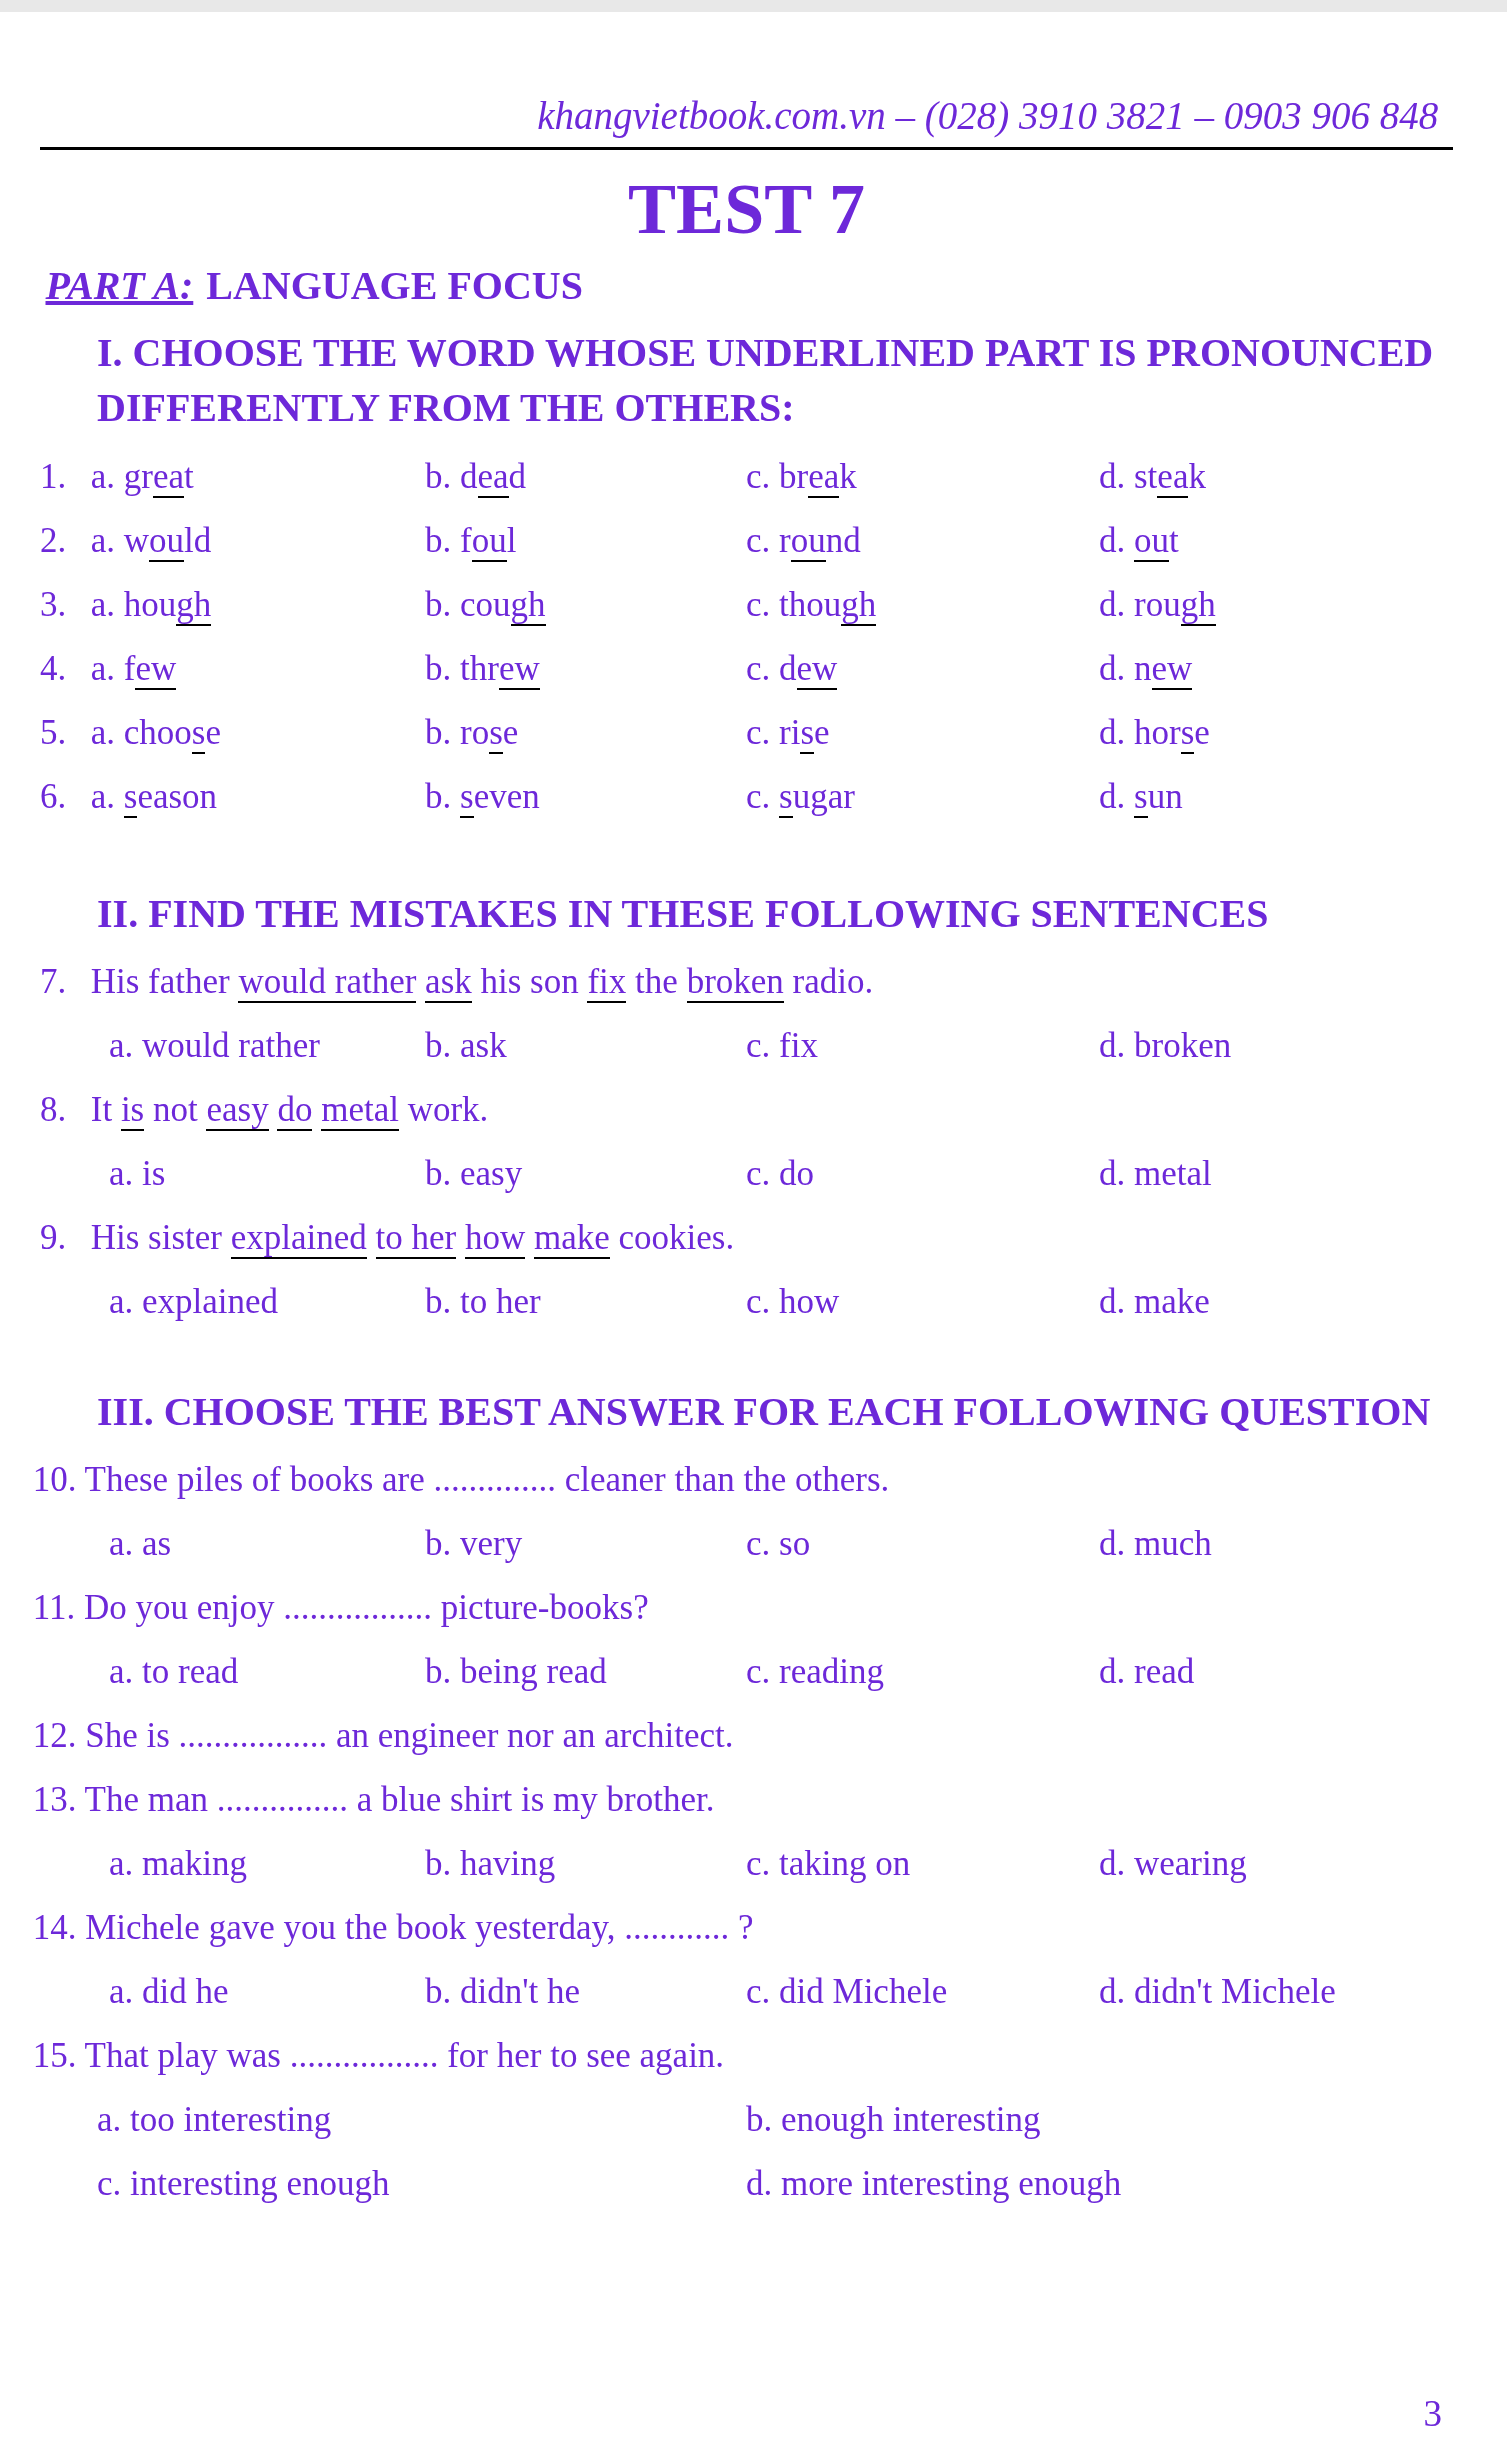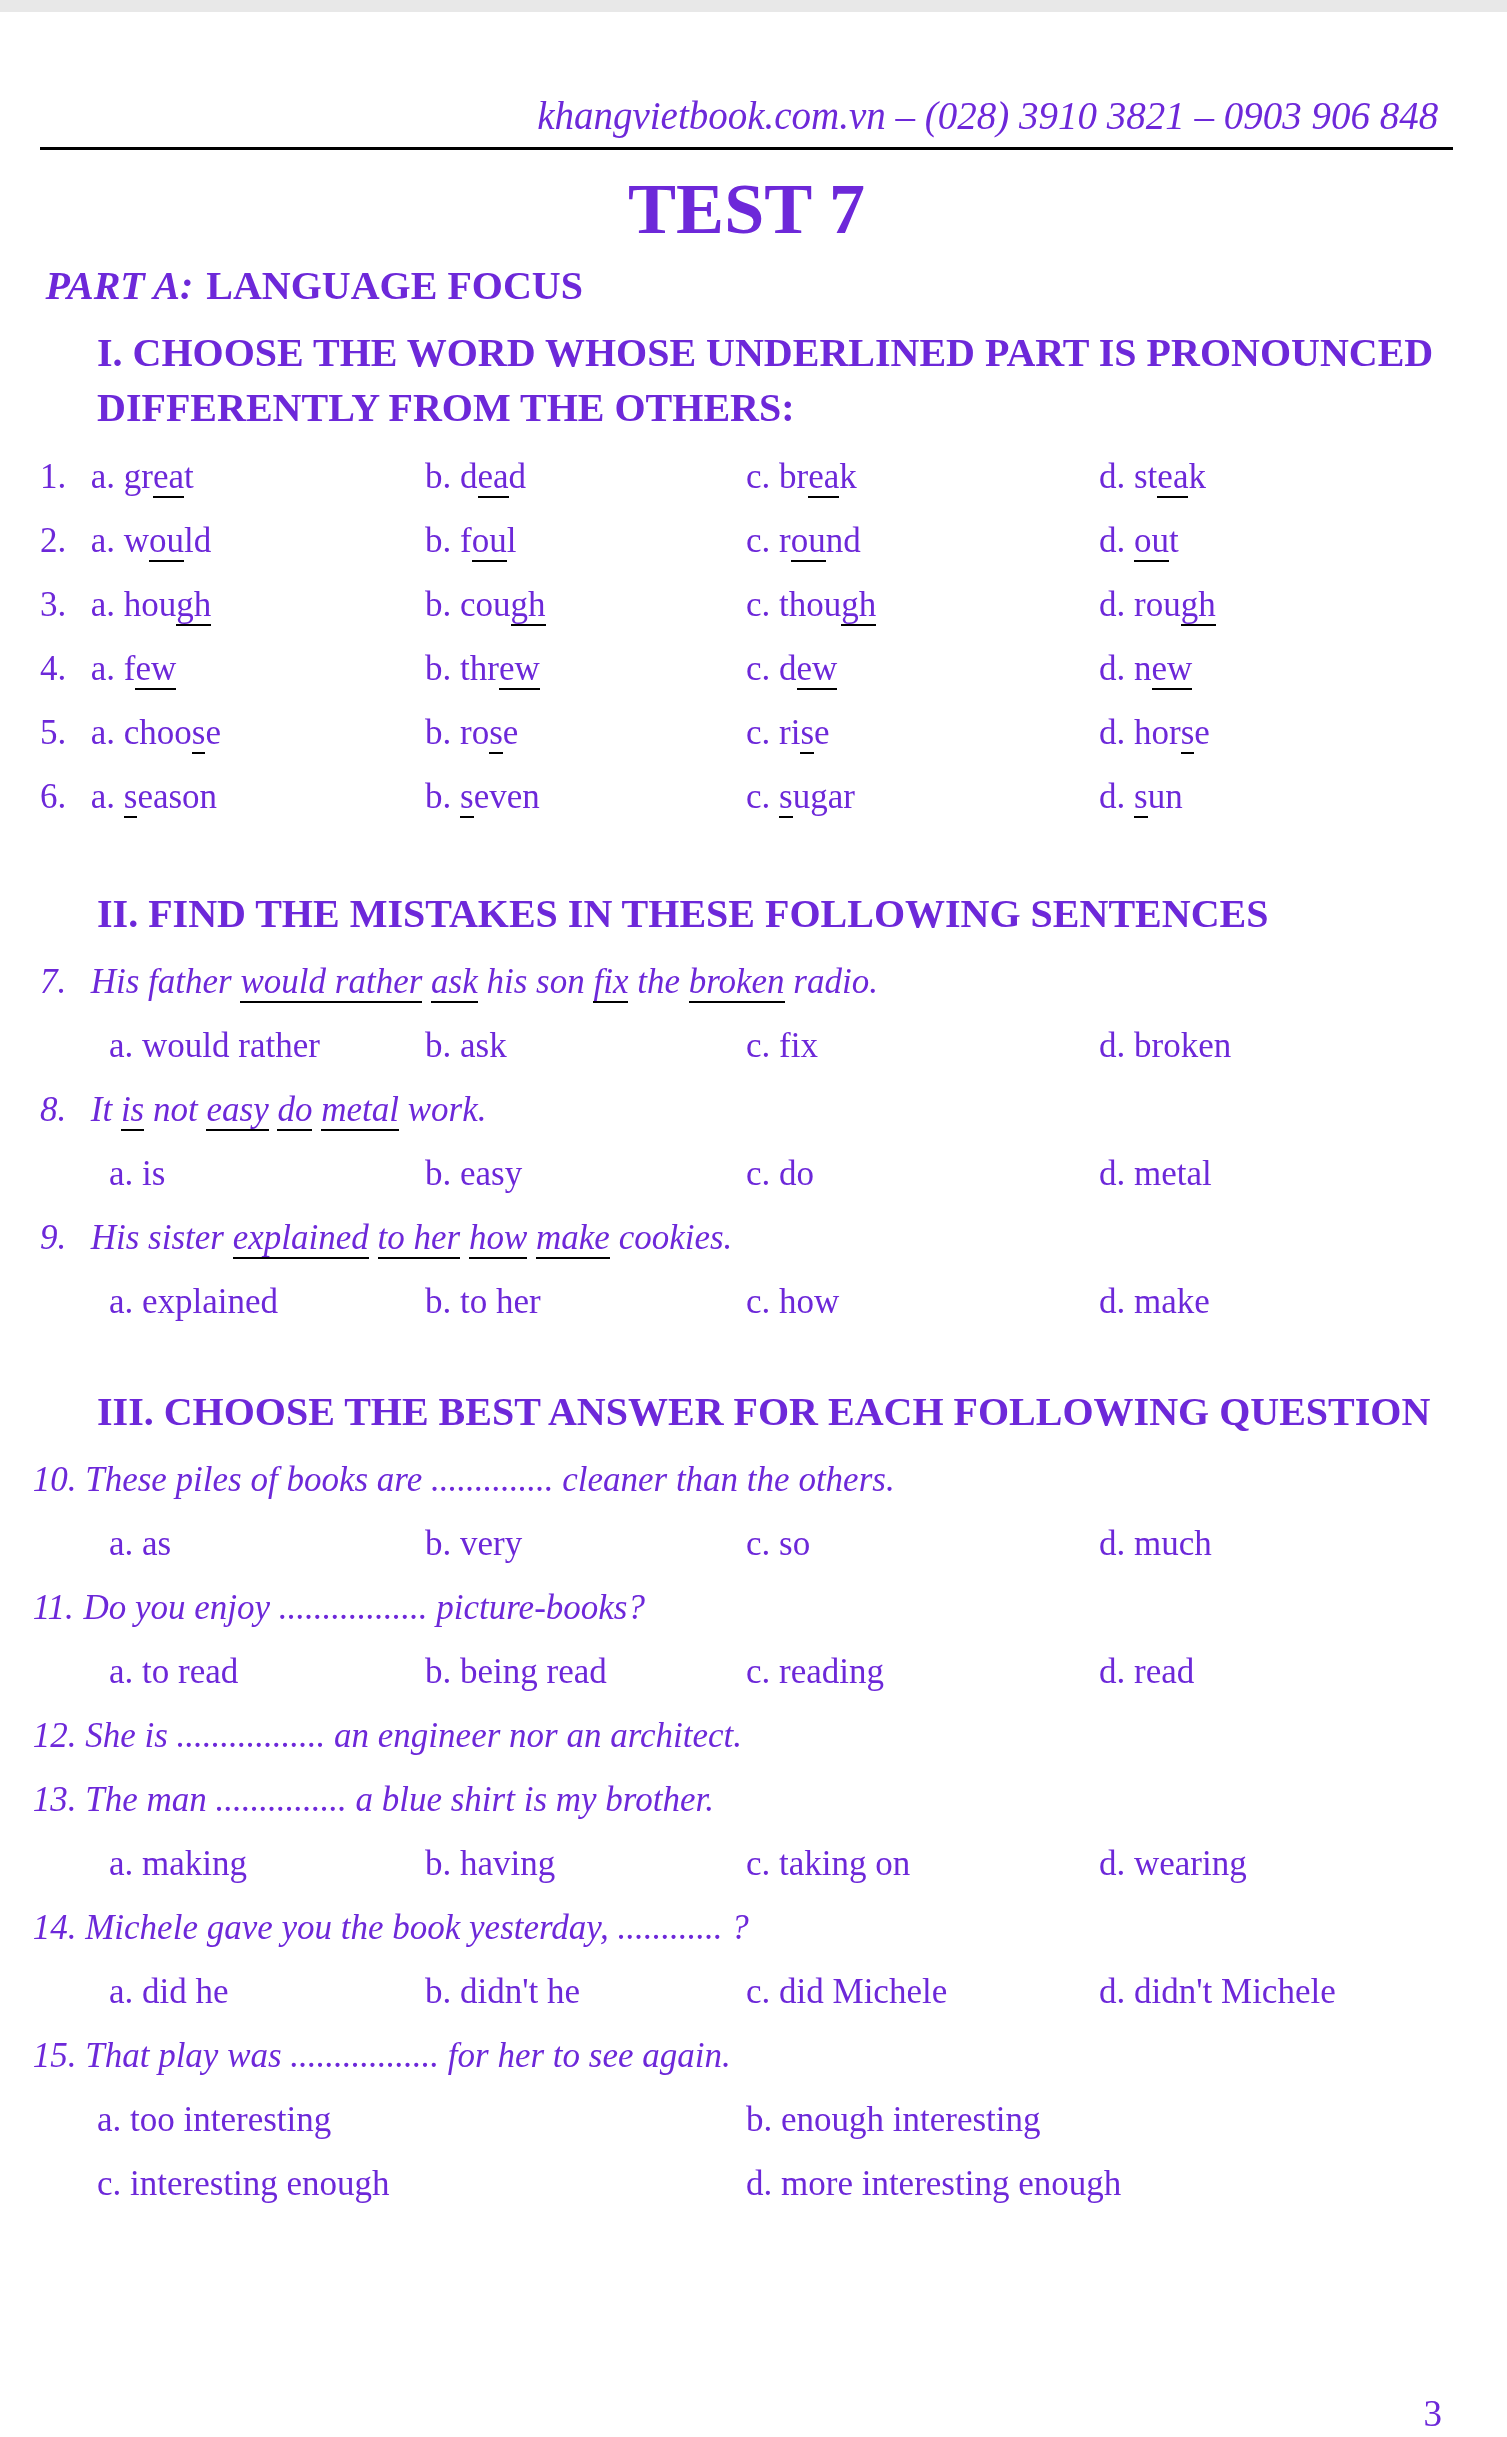--- a/index.html
+++ b/index.html
@@ -8,31 +8,31 @@
     position:relative; width:1508px; height:2438px; margin:12px auto;
     background:#ffffff; color:#6d28d9;
     font-family:"Liberation Serif","DejaVu Serif",serif;
     font-size:35px; padding:0 55px 0 40px; overflow:hidden;
   }
   .header { padding-top:83px; padding-right:14.7px; text-align:right;
     font-style:italic; font-size:39px; line-height:1.1; }
   .rule { border-bottom:3.7px solid #000; margin-top:9.2px; }
   .title { text-align:center; font-weight:bold; font-size:72px; margin-top:20px; line-height:1.1; }
   .part { margin-top:13px; margin-left:5.5px; font-size:40px; font-weight:bold; line-height:1.2; }
-  .part .it { font-style:italic; margin-right:13px; }
+  .part .it { font-style:italic; margin-right:13px;text-decoration:underline; }
   .sec-head { font-weight:bold; font-size:40px; margin-left:57px; line-height:1.38; }
   #s1-head { margin-top:14.7px; }
   #s2-head { margin-top:57px; }
   #s3-head { margin-top:50px; }
   .rows { margin-top:9.2px; }
   .qrow { display:grid; grid-template-columns:385px 321px 353px 1fr; height:64px; line-height:64px; white-space:nowrap; }
   .qrow.two { grid-template-columns:706px 1fr; }
   .qrow.opts .cell:first-child { padding-left:69px; }
   .qrow.two .cell:first-child { padding-left:57px; }
-  .qline { height:64px; line-height:64px; white-space:nowrap;font-style:italic; }
+  .qline { height:64px; line-height:64px; white-space:nowrap; }
   .qnum { display:inline-block; min-width:42px; }
   .qnum.n3 { margin-left:-7.3px; }
   .u { border-bottom:2.8px solid #000; }
   .pagenum { position:absolute; right:66px; bottom:14.7px; font-size:37px; }
 </style>
 </head>
 <body>
 
 <div class="page">
 

